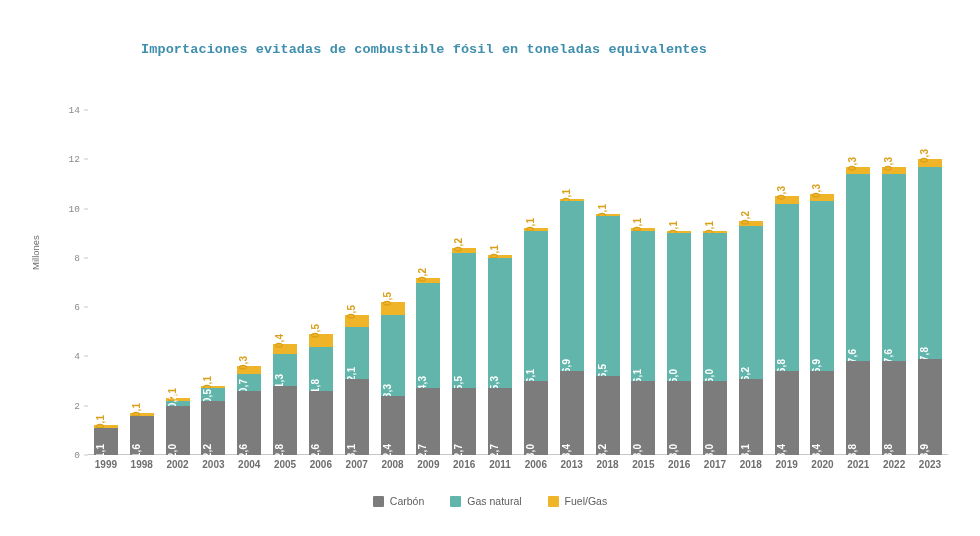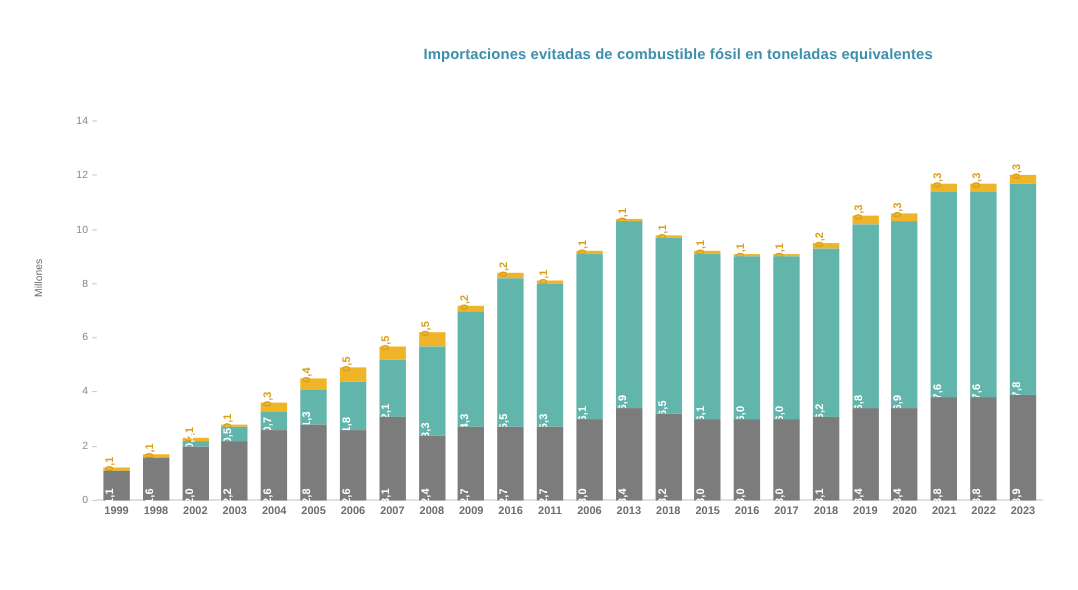--- a/index.html
+++ b/index.html
@@ -15,26 +15,27 @@
     position: relative;
     width: 980px;
     height: 536px;
   }
   
   .chart-title {
     position: absolute;
     left: 0;
     top: 40px;
     width: 848px;
-    text-align: right;
+    text-align: center;
     color: #3f8fad;
     font-size: 13.5px;
     font-weight: bold;
     line-height: 20px;
     letter-spacing: .1px;
+    font-family: Liberation Mono, monospace;
   }
   .chart-title .line2 { display: block; }
 
   
   .plot {
     position: absolute;
     left: 88px;
     top: 110px;
     width: 860px;
     height: 345px;
@@ -52,20 +53,21 @@
     background: #c8c8c8;
   }
   .ytick {
     position: absolute;
     right: 100%;
     margin-right: 8px;
     transform: translateY(-50%);
     font-size: 9.5px;
     color: #8a8a8a;
     white-space: nowrap;
+    font-family: Liberation Mono, monospace;
   }
   .ytick-mark {
     position: absolute;
     right: 100%;
     width: 4px;
     height: 1px;
     background: #c8c8c8;
     transform: translateY(-0.5px);
   }
   .ylabel {
@@ -542,14 +544,28 @@
       <div class="xlabel">2016</div>
       <div class="xlabel">2017</div>
       <div class="xlabel">2018</div>
       <div class="xlabel">2019</div>
       <div class="xlabel">2020</div>
       <div class="xlabel">2021</div>
       <div class="xlabel">2022</div>
       <div class="xlabel">2023</div>
     </div>
 
+  <div class="legend" id="legend">
+      <div class="legend-item">
+        <span class="swatch" style="background: rgb(124, 124, 124);"></span>
+        <span>Carbón</span>
+      </div>
+      <div class="legend-item">
+        <span class="swatch" style="background: rgb(98, 181, 171);"></span>
+        <span>Gas natural</span>
+      </div>
+      <div class="legend-item">
+        <span class="swatch" style="background: rgb(240, 180, 41);"></span>
+        <span>Fuel/Gas</span>
+      </div>
+    </div>
 
 </div>
 
 </body></html>

